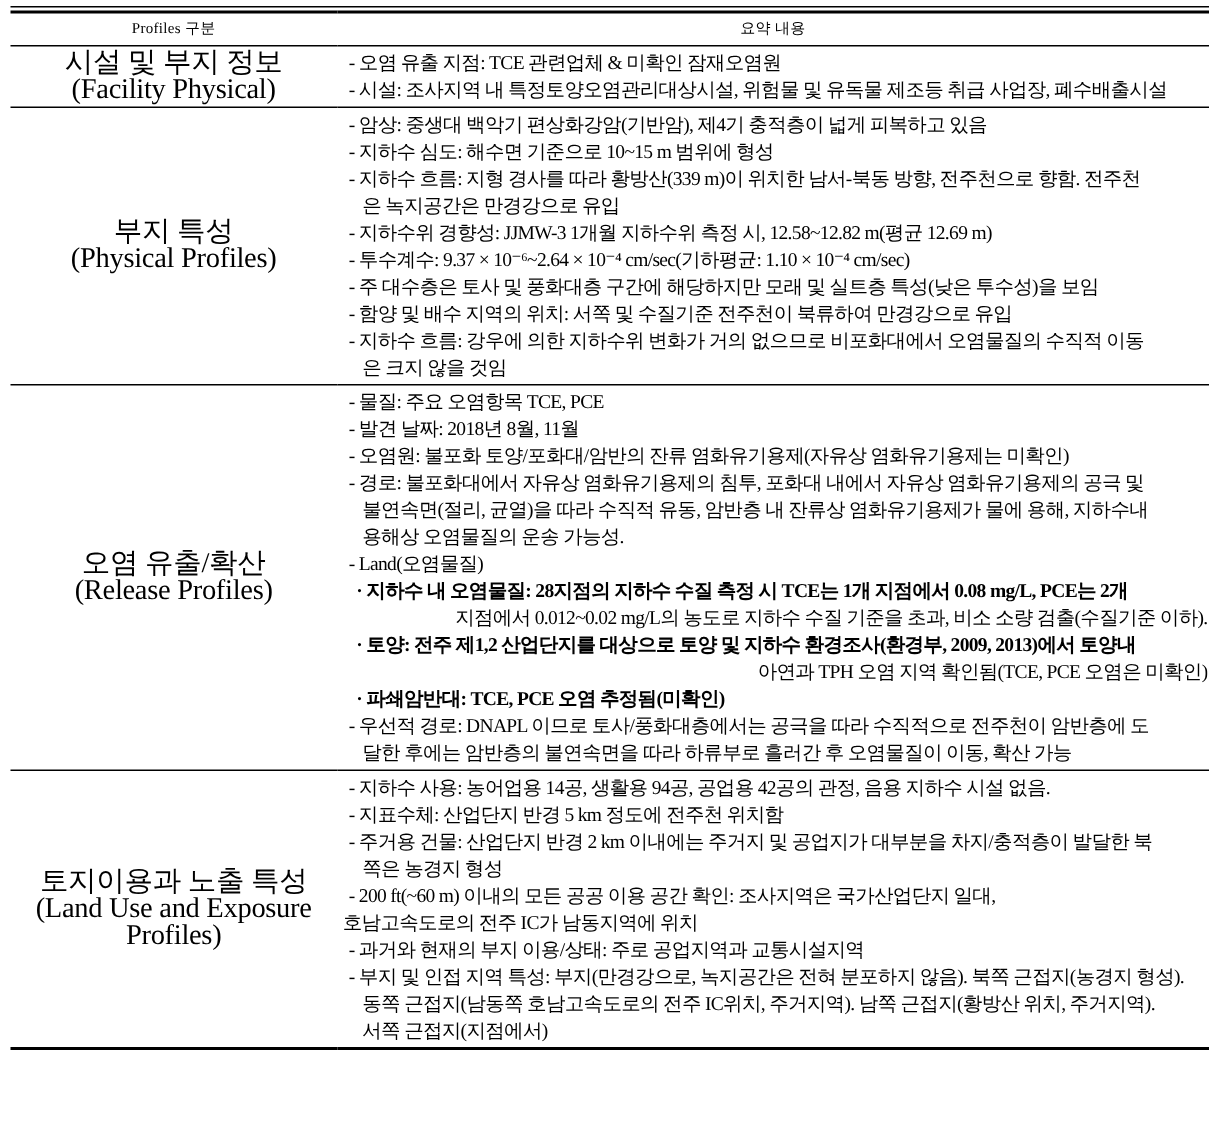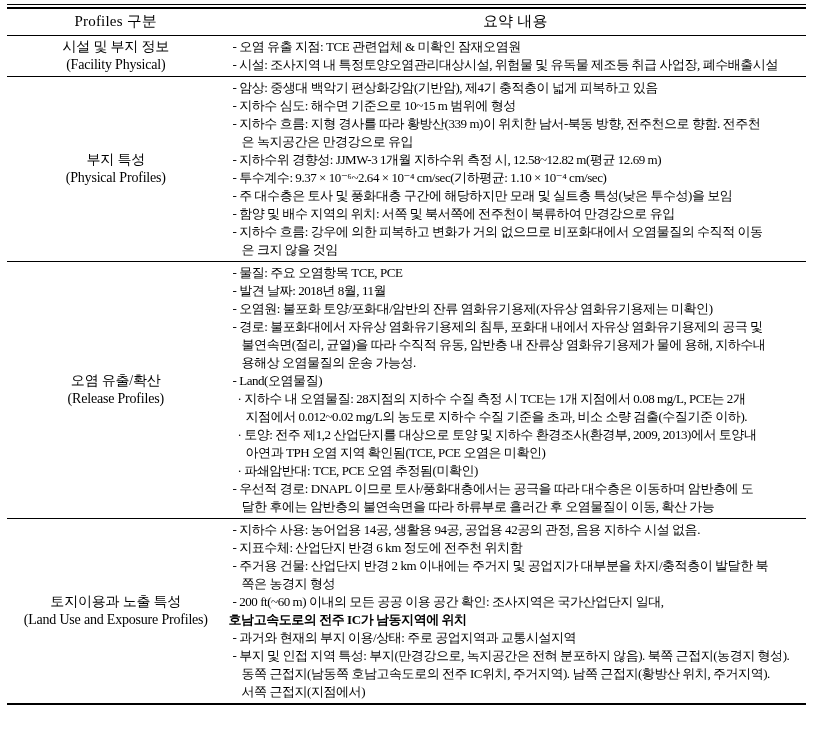--- a/index.html
+++ b/index.html
@@ -19,55 +19,55 @@
   }
   table.profile-table {
     width: 100%;
     border-collapse: collapse;
     border-top: 2px solid #000;   
     border-bottom: 2px solid #000;
     table-layout: fixed;
   }
   thead th {
     font-weight: normal;
-    font-size: 15px;
+    font-size: 10px;
     padding: 3px 2px 4px 2px;
     border-bottom: 1px solid #000;
     text-align: center;
     letter-spacing: 0.2px;
   }
   th.col-profiles { width: 27%; }
   th.col-summary  { width: 73%; }
   tbody tr { border-bottom: 1.5px solid #000; }
   tbody tr:last-child { border-bottom: none; }
   td.label-cell {
     vertical-align: middle;
     text-align: center;
-    font-size: 14px;
+    font-size: 19px;
     line-height: 18px;
     padding: 2px 1px;
     letter-spacing: -0.2px;
   }
   td.content-cell {
     vertical-align: middle;
     padding: 2px 1px 2px 4px;
     overflow: hidden;
   }
   .content-line {
     font-size: 13px;
     line-height: 18px;
     white-space: nowrap;
     letter-spacing: -0.45px;
     overflow: hidden;
   }
   .ind-b  { padding-left: 4px; }   
   .ind-c  { padding-left: 13px; }  
-  .ind-d  { padding-left: 9px; }   
-  .ind-dc { padding-left: 17px; }  
-  .ind-f  { padding-left: 0; font-weight: bold; }     
+  .ind-d  { padding-left: 9px; font-weight: bold; }   
+  .ind-dc { padding-left: 17px; text-align: right; }  
+  .ind-f  { padding-left: 0; }     
 </style>
 </head>
 <body>
 
 <div class="table-wrap">
   <table class="profile-table">
     <thead>
       <tr>
         <th class="col-profiles">Profiles 구분</th>
         <th class="col-summary">요약 내용</th>
@@ -91,22 +91,22 @@
             <div class="label-line">(Physical Profiles)</div>
           </td>
           <td class="content-cell">
             <div class="content-line ind-b">- 암상: 중생대 백악기 편상화강암(기반암), 제4기 충적층이 넓게 피복하고 있음</div>
             <div class="content-line ind-b">- 지하수 심도: 해수면 기준으로 10~15 m 범위에 형성</div>
             <div class="content-line ind-b">- 지하수 흐름: 지형 경사를 따라 황방산(339 m)이 위치한 남서-북동 방향, 전주천으로 향함. 전주천</div>
             <div class="content-line ind-c">은 녹지공간은 만경강으로 유입</div>
             <div class="content-line ind-b">- 지하수위 경향성: JJMW-3 1개월 지하수위 측정 시, 12.58~12.82 m(평균 12.69 m)</div>
             <div class="content-line ind-b">- 투수계수: 9.37 × 10⁻⁶~2.64 × 10⁻⁴ cm/sec(기하평균: 1.10 × 10⁻⁴ cm/sec)</div>
             <div class="content-line ind-b">- 주 대수층은 토사 및 풍화대층 구간에 해당하지만 모래 및 실트층 특성(낮은 투수성)을 보임</div>
-            <div class="content-line ind-b">- 함양 및 배수 지역의 위치: 서쪽 및 북서쪽에 전주천이 북류하여 만경강으로 유입</div>
-            <div class="content-line ind-b">- 지하수 흐름: 강우에 의한 피복하고 변화가 거의 없으므로 비포화대에서 오염물질의 수직적 이동</div>
+            <div class="content-line ind-b">- 함양 및 배수 지역의 위치: 서쪽 및 수질기준 전주천이 북류하여 만경강으로 유입</div>
+            <div class="content-line ind-b">- 지하수 흐름: 강우에 의한 지하수위 변화가 거의 없으므로 비포화대에서 오염물질의 수직적 이동</div>
             <div class="content-line ind-c">은 크지 않을 것임</div>
           </td>
         </tr>
         <tr>
           <td class="label-cell">
             <div class="label-line">오염 유출/확산</div>
             <div class="label-line">(Release Profiles)</div>
           </td>
           <td class="content-cell">
             <div class="content-line ind-b">- 물질: 주요 오염항목 TCE, PCE</div>
@@ -114,32 +114,32 @@
             <div class="content-line ind-b">- 오염원: 불포화 토양/포화대/암반의 잔류 염화유기용제(자유상 염화유기용제는 미확인)</div>
             <div class="content-line ind-b">- 경로: 불포화대에서 자유상 염화유기용제의 침투, 포화대 내에서 자유상 염화유기용제의 공극 및</div>
             <div class="content-line ind-c">불연속면(절리, 균열)을 따라 수직적 유동, 암반층 내 잔류상 염화유기용제가 물에 용해, 지하수내</div>
             <div class="content-line ind-c">용해상 오염물질의 운송 가능성.</div>
             <div class="content-line ind-b">- Land(오염물질)</div>
             <div class="content-line ind-d">· 지하수 내 오염물질: 28지점의 지하수 수질 측정 시 TCE는 1개 지점에서 0.08 mg/L, PCE는 2개</div>
             <div class="content-line ind-dc">지점에서 0.012~0.02 mg/L의 농도로 지하수 수질 기준을 초과, 비소 소량 검출(수질기준 이하).</div>
             <div class="content-line ind-d">· 토양: 전주 제1,2 산업단지를 대상으로 토양 및 지하수 환경조사(환경부, 2009, 2013)에서 토양내</div>
             <div class="content-line ind-dc">아연과 TPH 오염 지역 확인됨(TCE, PCE 오염은 미확인)</div>
             <div class="content-line ind-d">· 파쇄암반대: TCE, PCE 오염 추정됨(미확인)</div>
-            <div class="content-line ind-b">- 우선적 경로: DNAPL 이므로 토사/풍화대층에서는 공극을 따라 대수층은 이동하며 암반층에 도</div>
+            <div class="content-line ind-b">- 우선적 경로: DNAPL 이므로 토사/풍화대층에서는 공극을 따라 수직적으로 전주천이 암반층에 도</div>
             <div class="content-line ind-c">달한 후에는 암반층의 불연속면을 따라 하류부로 흘러간 후 오염물질이 이동, 확산 가능</div>
           </td>
         </tr>
         <tr>
           <td class="label-cell">
             <div class="label-line">토지이용과 노출 특성</div>
             <div class="label-line">(Land Use and Exposure Profiles)</div>
           </td>
           <td class="content-cell">
             <div class="content-line ind-b">- 지하수 사용: 농어업용 14공, 생활용 94공, 공업용 42공의 관정, 음용 지하수 시설 없음.</div>
-            <div class="content-line ind-b">- 지표수체: 산업단지 반경 6 km 정도에 전주천 위치함</div>
+            <div class="content-line ind-b">- 지표수체: 산업단지 반경 5 km 정도에 전주천 위치함</div>
             <div class="content-line ind-b">- 주거용 건물: 산업단지 반경 2 km 이내에는 주거지 및 공업지가 대부분을 차지/충적층이 발달한 북</div>
             <div class="content-line ind-c">쪽은 농경지 형성</div>
             <div class="content-line ind-b">- 200 ft(~60 m) 이내의 모든 공공 이용 공간 확인: 조사지역은 국가산업단지 일대,</div>
             <div class="content-line ind-f">호남고속도로의 전주 IC가 남동지역에 위치</div>
             <div class="content-line ind-b">- 과거와 현재의 부지 이용/상태: 주로 공업지역과 교통시설지역</div>
             <div class="content-line ind-b">- 부지 및 인접 지역 특성: 부지(만경강으로, 녹지공간은 전혀 분포하지 않음). 북쪽 근접지(농경지 형성).</div>
             <div class="content-line ind-c">동쪽 근접지(남동쪽 호남고속도로의 전주 IC위치, 주거지역). 남쪽 근접지(황방산 위치, 주거지역).</div>
             <div class="content-line ind-c">서쪽 근접지(지점에서)</div>
           </td>
         </tr>

